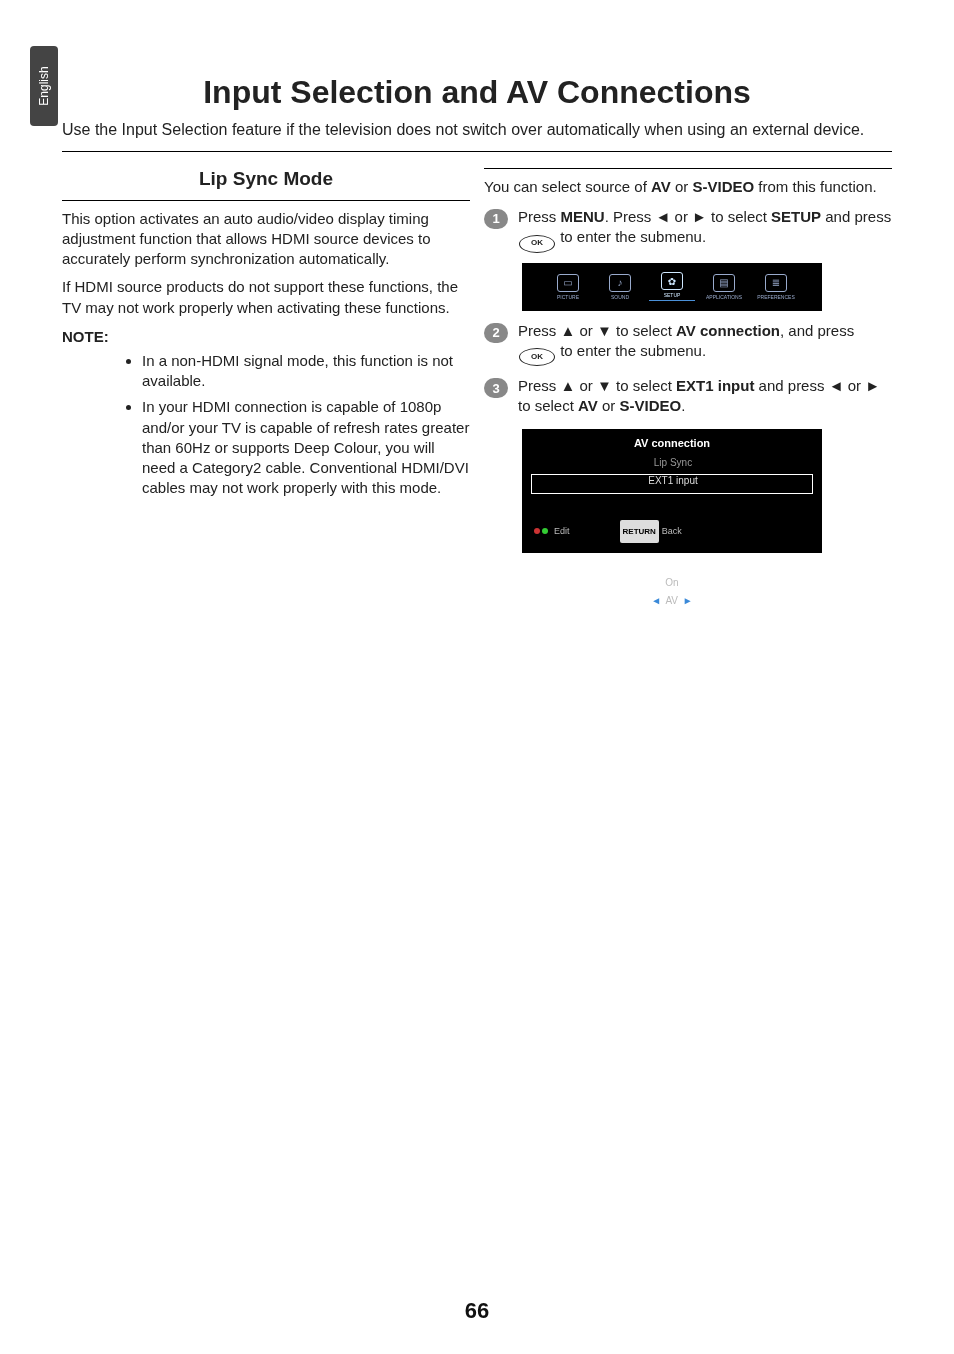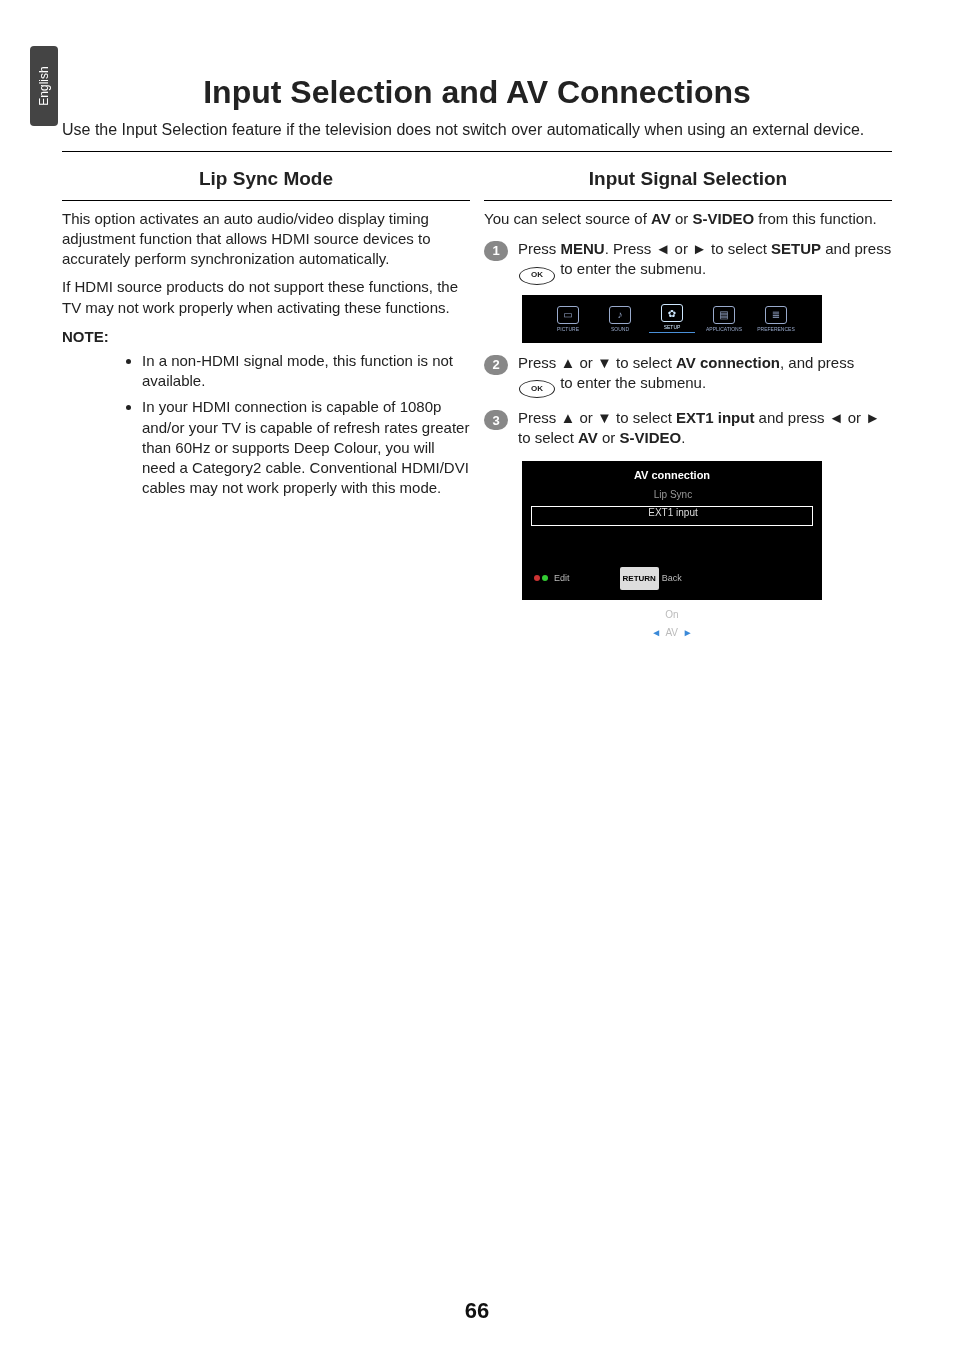--- a/index.html
+++ b/index.html
@@ -61,21 +61,21 @@
     width: 300px; margin: 12px 0 0 38px; background: #000; color: #bbb;
     padding: 8px 10px 10px 10px; font-size: 10px;
   }
   .panel-title { text-align: center; color: #fff; font-weight: bold; font-size: 11px; margin-bottom: 8px; }
   .panel-row { display: flex; align-items: center; height: 18px; flex-direction: column; }
   .panel-row .pr-label { flex: 0 0 120px; color: #999; padding-left: 2px; }
   .panel-row .pr-value { flex: 1; text-align: center; color: #bbb; position: relative; }
   .panel-row.selected { outline: 1px solid #fff; }
   .panel-row.selected .pr-label { color: #ddd; }
   .arrow { color: #3a89d8; display: inline-block; width: 14px; text-align: center; }
-  .panel-footer { display: flex; gap: 50px; margin-top: 42px; font-size: 9px; align-items: center; }
+  .panel-footer { display: flex; gap: 50px; margin-top: 27px; font-size: 9px; align-items: center; }
   .pf-left { display: flex; align-items: center; gap: 4px; }
   .pf-dots {
     display:inline-block; position: relative; width: 18px; height: 12px;
   }
   .pf-dots::before, .pf-dots::after {
     content: ""; position: absolute; width: 6px; height: 6px; border-radius: 50%;
     top: 3px;
   }
   .pf-dots::before { left: 2px; background: #c33; }
   .pf-dots::after  { left: 10px; background: #3c3; }
@@ -112,21 +112,20 @@
       <p class="para">This option activates an auto audio/video display timing adjustment function that allows HDMI source devices to accurately perform synchronization automatically.</p>
       <p class="para">If HDMI source products do not support these functions, the TV may not work properly when activating these functions.</p>
       <div class="note-label">NOTE:</div>
       <ul class="note-list">
         <li>In a non-HDMI signal mode, this function is not available.</li>
         <li>In your HDMI connection is capable of 1080p and/or your TV is capable of refresh rates greater than 60Hz or supports Deep Colour, you will need a Category2 cable. Conventional HDMI/DVI cables may not work properly with this mode.</li>
       </ul>
     </div>
 
     <div class="col">
-      <div class="section-title">Input Signal Selection</div>
       <div class="hr"></div>
 
       <p class="para">
         <span>You can select source of </span><span class="b">AV</span><span> or </span><span class="b">S-VIDEO</span><span> from this function.</span>
       </p>
 
       <div class="step">
         <div class="step-badge">1</div>
         <div class="step-text">
           <span>Press </span><span class="b">MENU</span><span>. Press ◄ or ► to select </span><span class="b">SETUP</span><span> and press </span><span class="ok-icon">OK</span><span> to enter  the submenu.</span>

